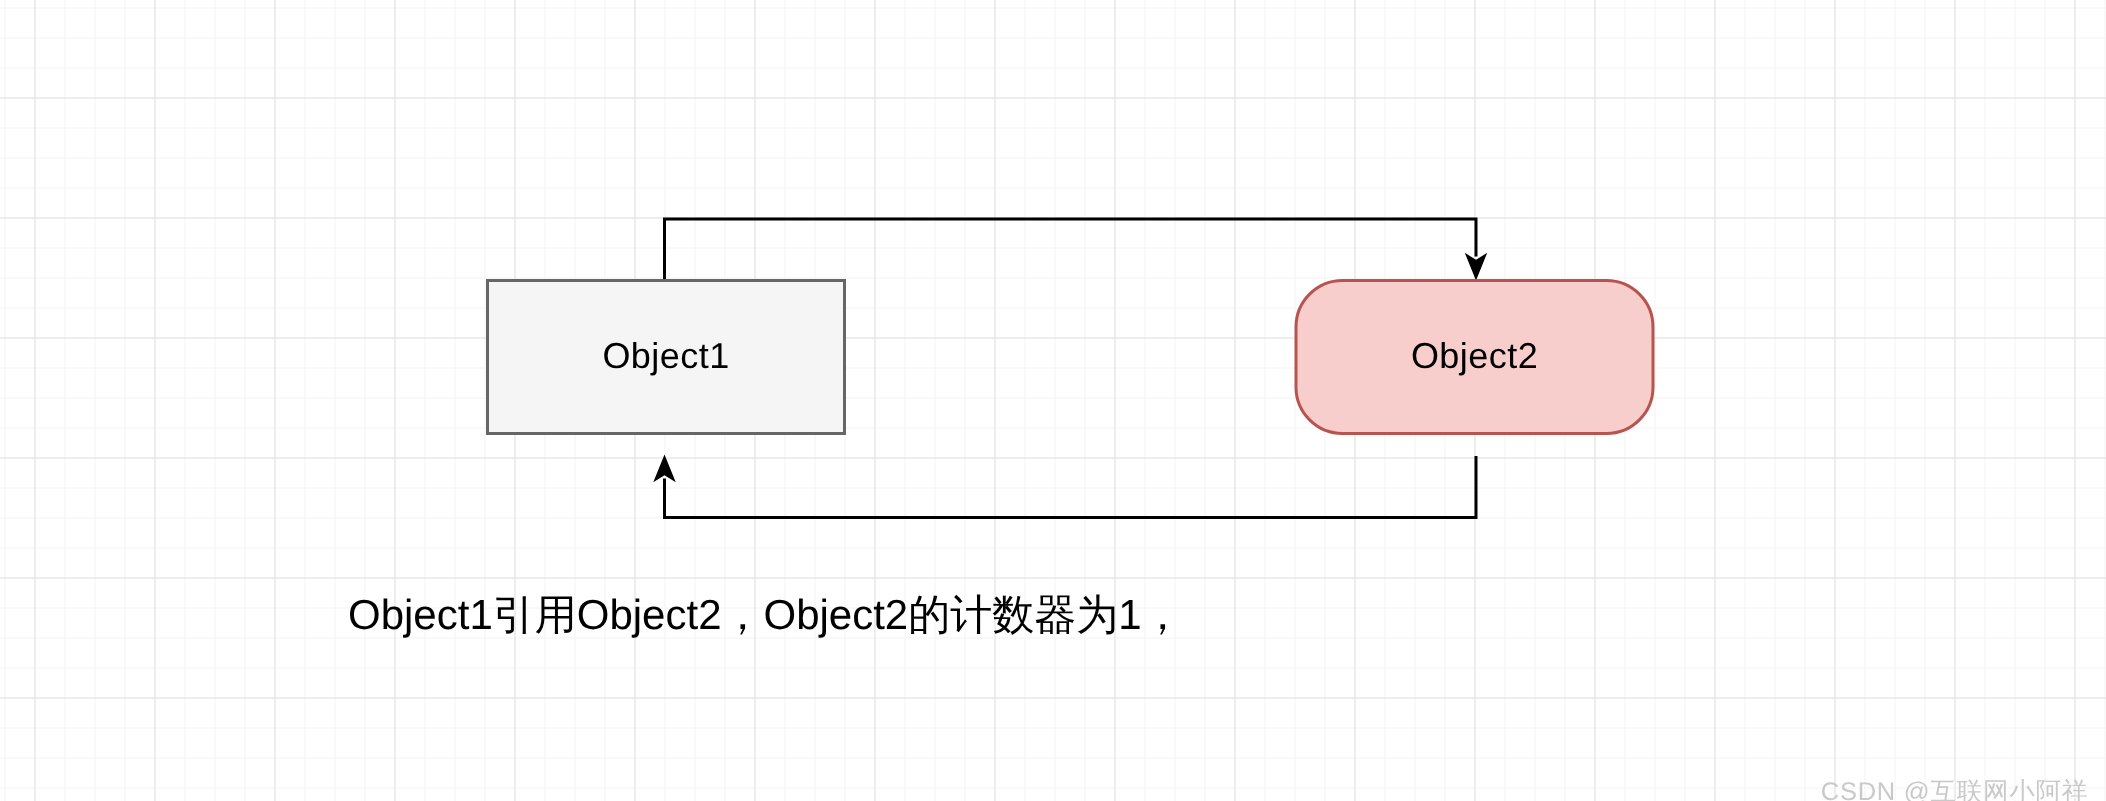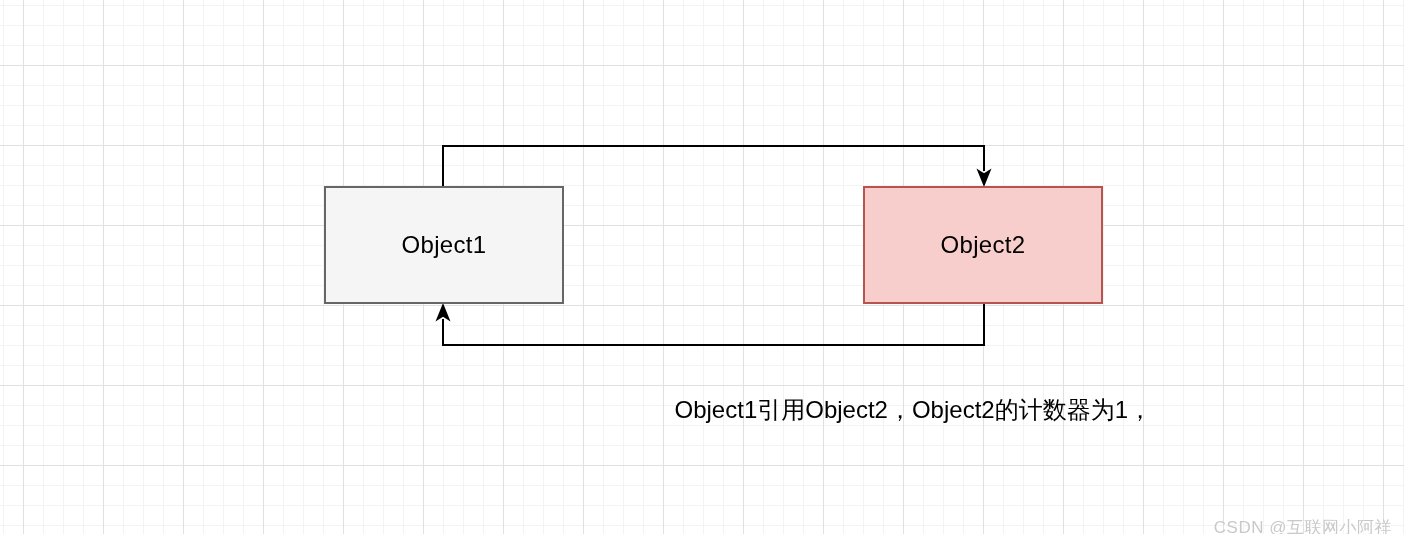--- a/index.html
+++ b/index.html
@@ -24,41 +24,41 @@
   .edges {
     position: absolute;
     left: 0; top: 0;
     width: 1404px; height: 534px;
   }
   .edge-line { fill: none; stroke-width: 2px; }
   .edge-head { stroke: none; }
   .node {
     position: absolute;
     width: 240px;
-    height: 118px;
+    height: 104px;
     border: 2px solid;
     box-sizing: border-box;
     display: flex;
     align-items: center;
     justify-content: center;
   }
   .node-1 { left: 324px; top: 186px; }
-  .node-2 { left: 863px; top: 186px; }
+  .node-2 { left: 863px; top: 186px; border-radius: 32px; }
   .node-label {
     font-size: 24px;
     letter-spacing: 0.3px;
     white-space: nowrap;
   }
   .caption {
     position: absolute;
     left: 232px;
     top: 395px;
     width: 920px;
-    text-align: right;
-    font-size: 24px;
+    text-align: left;
+    font-size: 28px;
     line-height: 29px;
     color: #000000;
     white-space: nowrap;
   }
   .watermark {
     position: absolute;
     right: 12px;
     top: 516px;
     font-size: 17px;
     letter-spacing: 0.5px;

